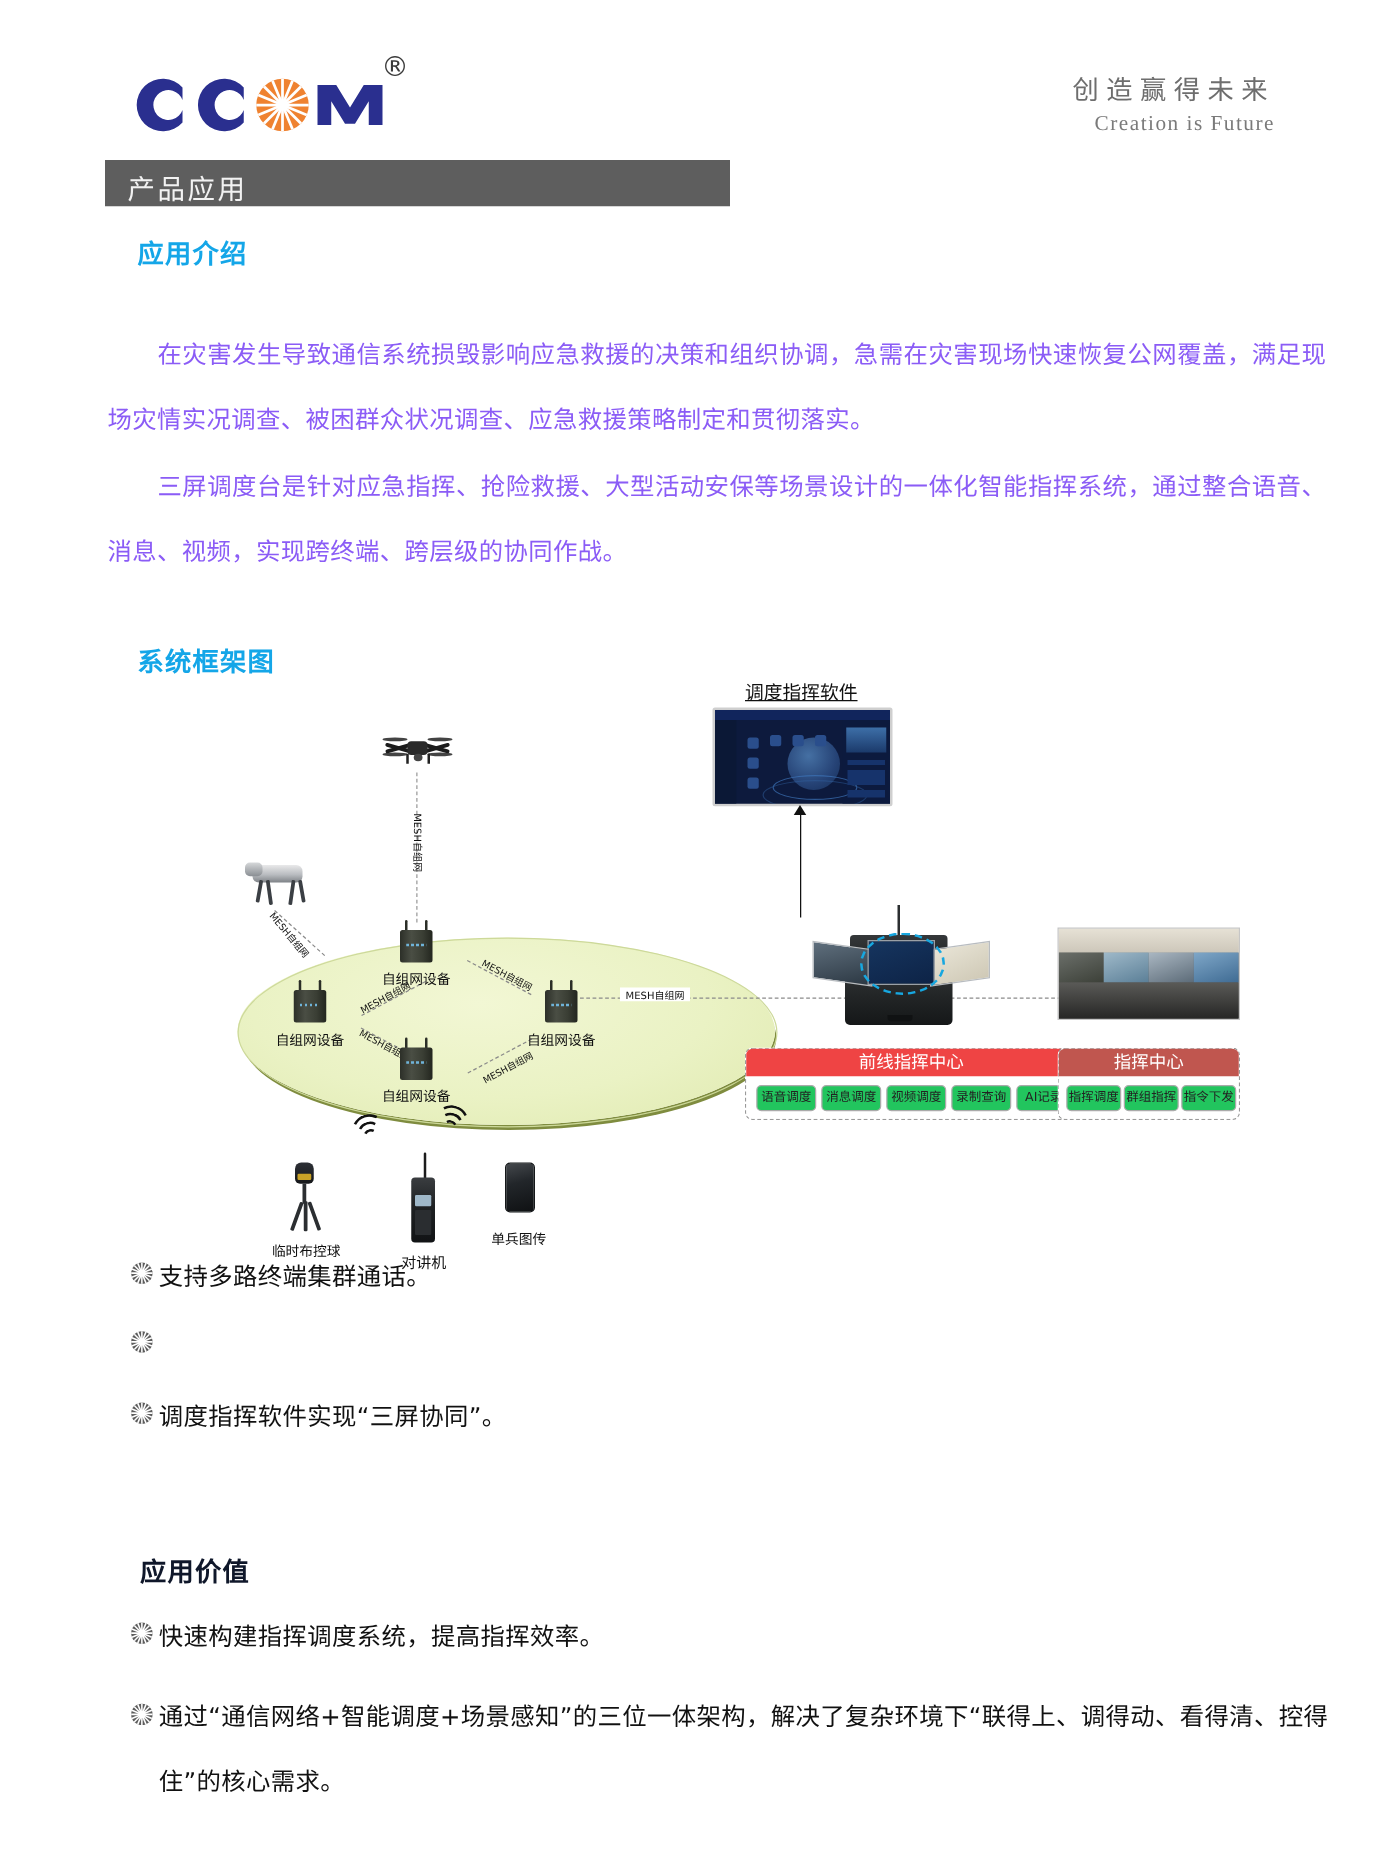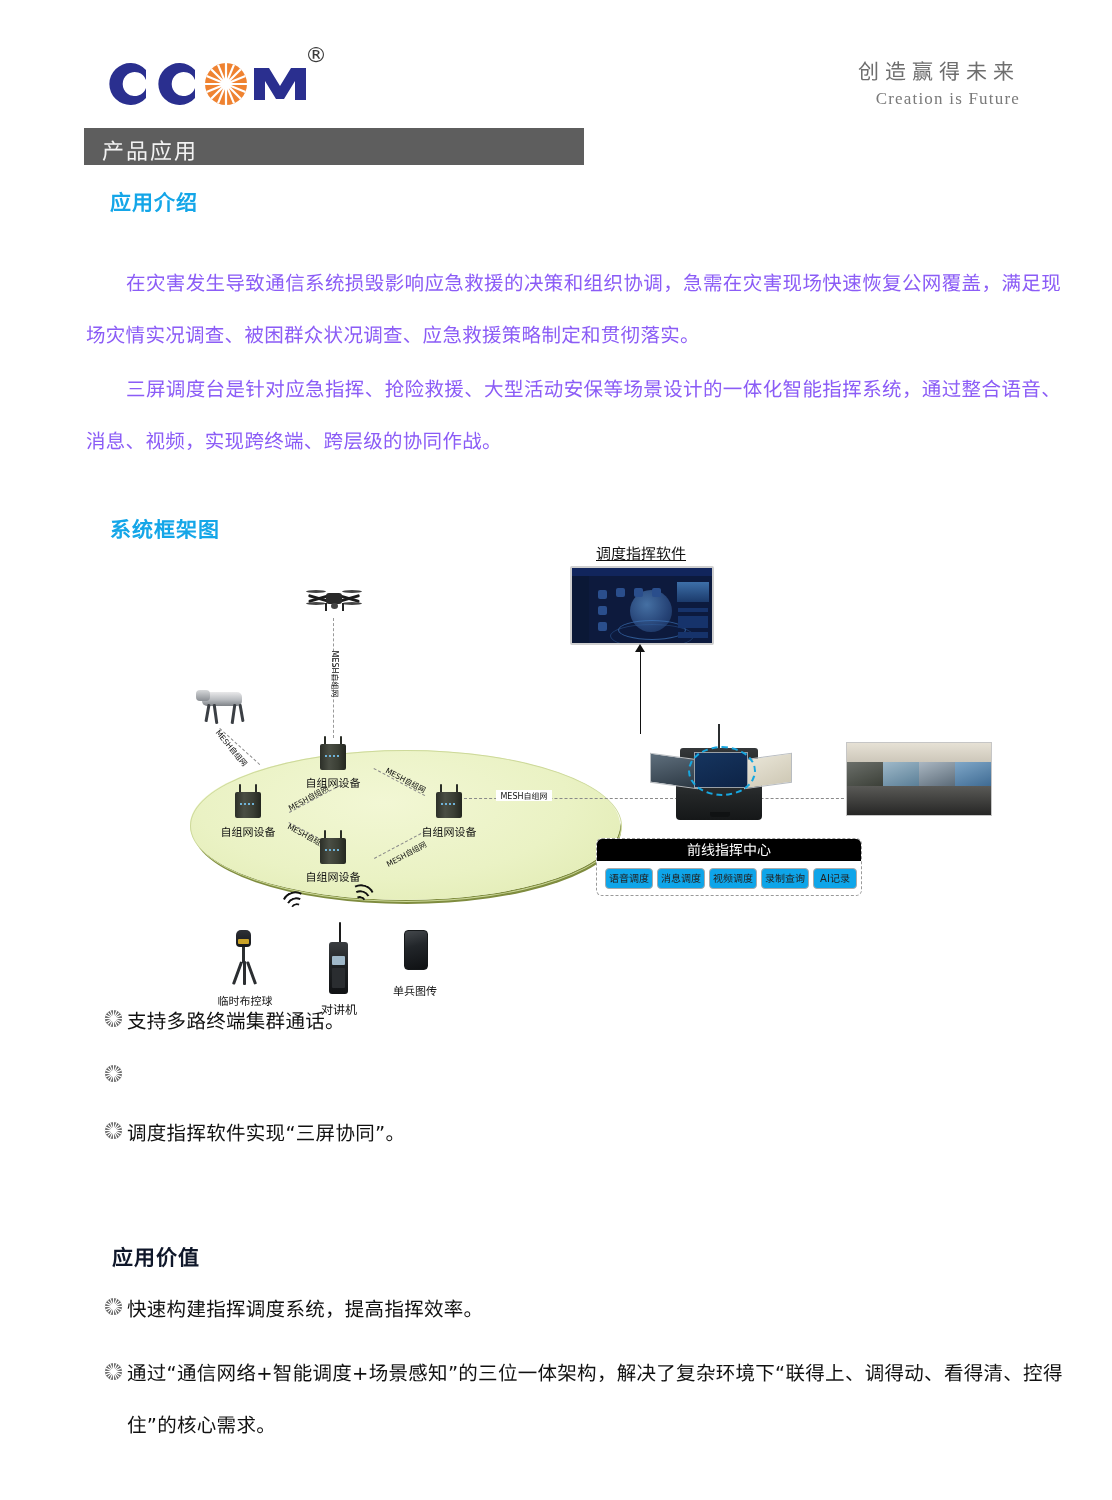--- a/index.html
+++ b/index.html
@@ -105,21 +105,21 @@
   .scr-r{position:absolute;left:90px;top:20px;width:46px;height:28px;background:linear-gradient(160deg,#e8e4d6,#cfc9b6);border:1px solid #b8bcc0;
          transform:skewY(-8deg);}
   .scr-ant{position:absolute;left:64px;top:-12px;width:2px;height:26px;background:#2b2e30;}
   .dash-circle{position:absolute;left:34px;top:10px;width:64px;height:46px;border:2px dashed #17a7e0;border-radius:50%;}
 
   
   .grp{position:absolute;border:1px dashed #9a9a9a;border-radius:6px;background:#fff;}
   .grp-head{position:absolute;left:0;top:0;width:100%;height:22px;border-radius:5px 5px 0 0;
             color:#fff;font-size:14px;text-align:center;line-height:22px;
             font-family:"DejaVu Sans","Liberation Sans",sans-serif;}
-  .chip{position:absolute;height:19px;border:1px solid #aaa;border-radius:4px;background:#0ea5e9;
+  .chip{position:absolute;height:19px;border:1px solid #aaa;border-radius:4px;background:#22c55e;
         font-size:10px;color:#222;text-align:center;line-height:19px;
         font-family:"DejaVu Sans","Liberation Sans",sans-serif;white-space:nowrap;}
 
   
   .room{position:absolute;left:762px;top:202px;width:144px;height:72px;
         background:linear-gradient(180deg,#d8d3c8 0%,#cfc9bd 26%,#6f6f6c 27%,#4a4a48 70%,#2e2e2d 100%);
         border:1px solid #c6c6c6;overflow:hidden;}
   .room .wall{position:absolute;left:0;top:0;width:100%;height:27%;background:linear-gradient(180deg,#e6e1d5,#cdc7ba);}
   .room .vid{position:absolute;top:27%;height:33%;}
   .room .desk{position:absolute;left:0;top:60%;width:100%;height:40%;background:linear-gradient(180deg,#5a5a57,#262625);}
@@ -352,37 +352,43 @@
       <div class="case-body"></div>
       <div class="case-lid"></div>
       <div class="scr-l"></div>
       <div class="scr-r"></div>
       <div class="scr-c"></div>
       <div class="dash-circle"></div>
       <div class="case-handle"></div>
     </div>
 
     <div class="grp" style="left:512px;top:298px;width:264px;height:56px;">
-      <div class="grp-head" id="front-head" style="background: #000000;">前线指挥中心</div>
+      <div class="grp-head" id="front-head" style="background: #ef4444;">前线指挥中心</div>
       <div class="chip" style="left:8px;top:29px;width:46px;">语音调度</div>
       <div class="chip" style="left:60px;top:29px;width:46px;">消息调度</div>
       <div class="chip" style="left:112px;top:29px;width:46px;">视频调度</div>
       <div class="chip" style="left:164px;top:29px;width:46px;">录制查询</div>
       <div class="chip" style="left:216px;top:29px;width:42px;">AI记录</div>
     </div>
 
     <div class="room">
       <div class="wall"></div>
       <div class="vid" style="left:0;width:25%;background:linear-gradient(160deg,#6b6f6a,#3c4038);"></div>
       <div class="vid" style="left:25%;width:25%;background:linear-gradient(160deg,#9fb9c9,#5b7f97);"></div>
       <div class="vid" style="left:50%;width:25%;background:linear-gradient(160deg,#aab7c2,#5c6b78);"></div>
       <div class="vid" style="left:75%;width:25%;background:linear-gradient(160deg,#7fa7c8,#3f6b93);"></div>
       <div class="desk"></div>
     </div>
 
+    <div class="grp" style="left:762px;top:298px;width:144px;height:56px;">
+      <div class="grp-head" id="cc-head" style="background: rgb(192, 86, 79);">指挥中心</div>
+      <div class="chip" style="left:6px;top:29px;width:42px;">指挥调度</div>
+      <div class="chip" style="left:52px;top:29px;width:42px;">群组指挥</div>
+      <div class="chip" style="left:98px;top:29px;width:42px;">指令下发</div>
+    </div>
 
   </div>
 
   <div class="bullet" id="b1">
     <span class="bicon">
       <svg class="bicon-svg" width="19" height="19" viewBox="0 0 20 20">
           <circle cx="10" cy="10" r="9" fill="#5c5c5c"></circle>
           <g stroke="#ffffff" stroke-width="1.3">
             <line x1="10" y1="1" x2="10" y2="19"></line>
             <line x1="1" y1="10" x2="19" y2="10"></line>

